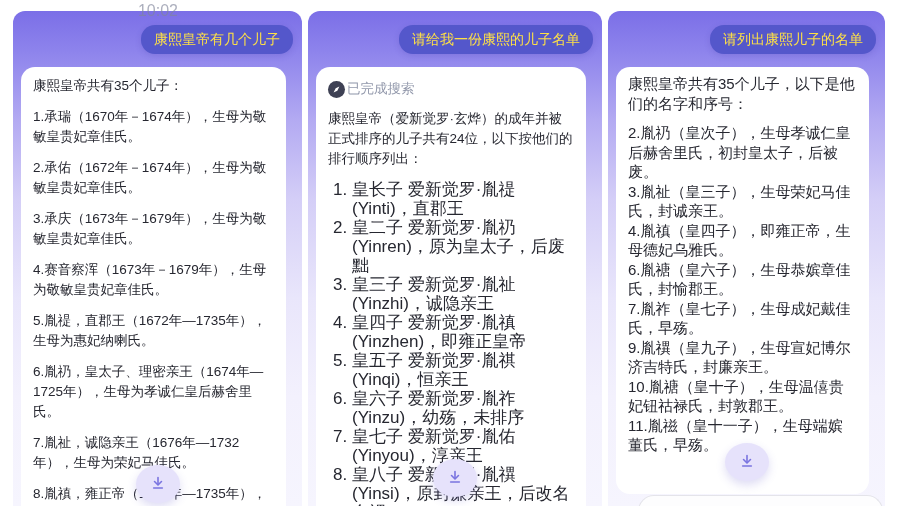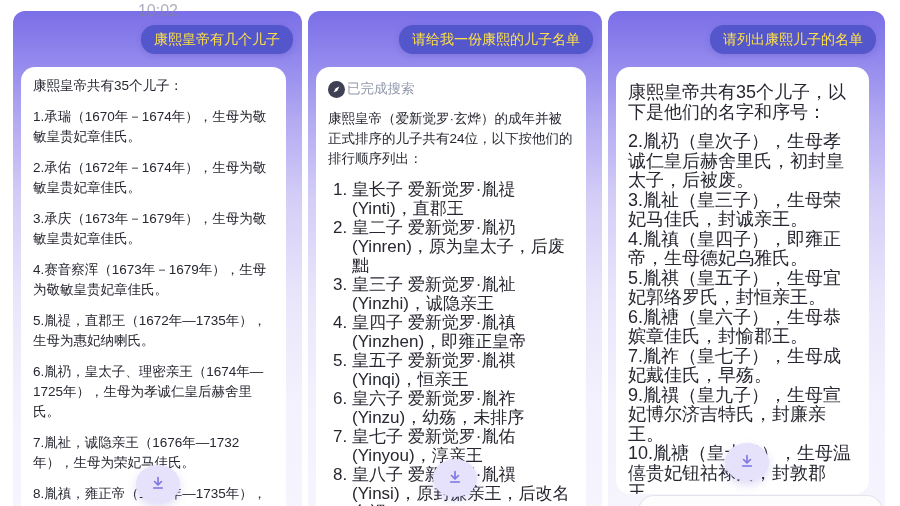--- a/index.html
+++ b/index.html
@@ -20,21 +20,21 @@
 
   .bubble-row { display:flex; justify-content:flex-end; padding:14px 9px 0 9px; }
   .bubble { background:var(--bubble,#5457cb); color:#fde047; font-size:14px;
     line-height:19px; padding:5px 13px; border-radius:14px; max-width:92%;
     box-shadow:0 2px 6px rgba(60,50,160,.18); }
 
   .card { background:var(--card,#ffffff); border-radius:14px;
     margin:13px 16px 0 8px; padding:9px 12px 14px 12px;
     color:#262730; font-size:13.5px; line-height:20px; min-height:460px; }
   .panel-3 .card { min-height:0; height:427px; overflow:hidden;
-    font-size:18px; line-height:19.5px; padding-top:16px; }
+    font-size:15px; line-height:19.5px; padding-top:7px; }
 
   .para { margin-bottom:11px; }
   .para:last-child { margin-bottom:0; }
   .intro { margin-bottom:11px; }
   .panel-3 .intro { margin-bottom:10px; }
 
   .status-row { display:flex; align-items:center; gap:2px; margin:3px 0 10px 0; }
   .status-icon { width:17px; height:17px; border-radius:50%;
     background:var(--status-icon-bg,#3e4154); position:relative; flex:0 0 17px; }
   .status-icon svg { position:absolute; inset:0; }
@@ -134,21 +134,20 @@
   <section class="panel panel-3">
     <div class="bubble-row">
       <div class="bubble">请列出康熙儿子的名单</div>
     </div>
     <div class="card">
       <div class="intro">康熙皇帝共有35个儿子，以下是他们的名字和序号：</div>
       <div>
           <div class="line">2.胤礽（皇次子），生母孝诚仁皇后赫舍里氏，初封皇太子，后被废。</div>
           <div class="line">3.胤祉（皇三子），生母荣妃马佳氏，封诚亲王。</div>
           <div class="line">4.胤禛（皇四子），即雍正帝，生母德妃乌雅氏。</div>
-          <div class="line">5.胤祺（皇五子），生母宜妃郭络罗氏，封恒亲王。</div>
           <div class="line">6.胤禟（皇六子），生母恭嫔章佳氏，封愉郡王。</div>
           <div class="line">7.胤祚（皇七子），生母成妃戴佳氏，早殇。</div>
           <div class="line">9.胤禩（皇九子），生母宣妃博尔济吉特氏，封廉亲王。</div>
           <div class="line">10.胤禟（皇十子），生母温僖贵妃钮祜禄氏，封敦郡王。</div>
           <div class="line">11.胤禌（皇十一子），生母端嫔董氏，早殇。</div>
         </div>
     </div>
     <button class="scroll-btn">
       <span>
         <svg width="16" height="16" viewBox="0 0 24 24" fill="none" stroke="currentColor" stroke-width="2.4" stroke-linecap="round" stroke-linejoin="round">

